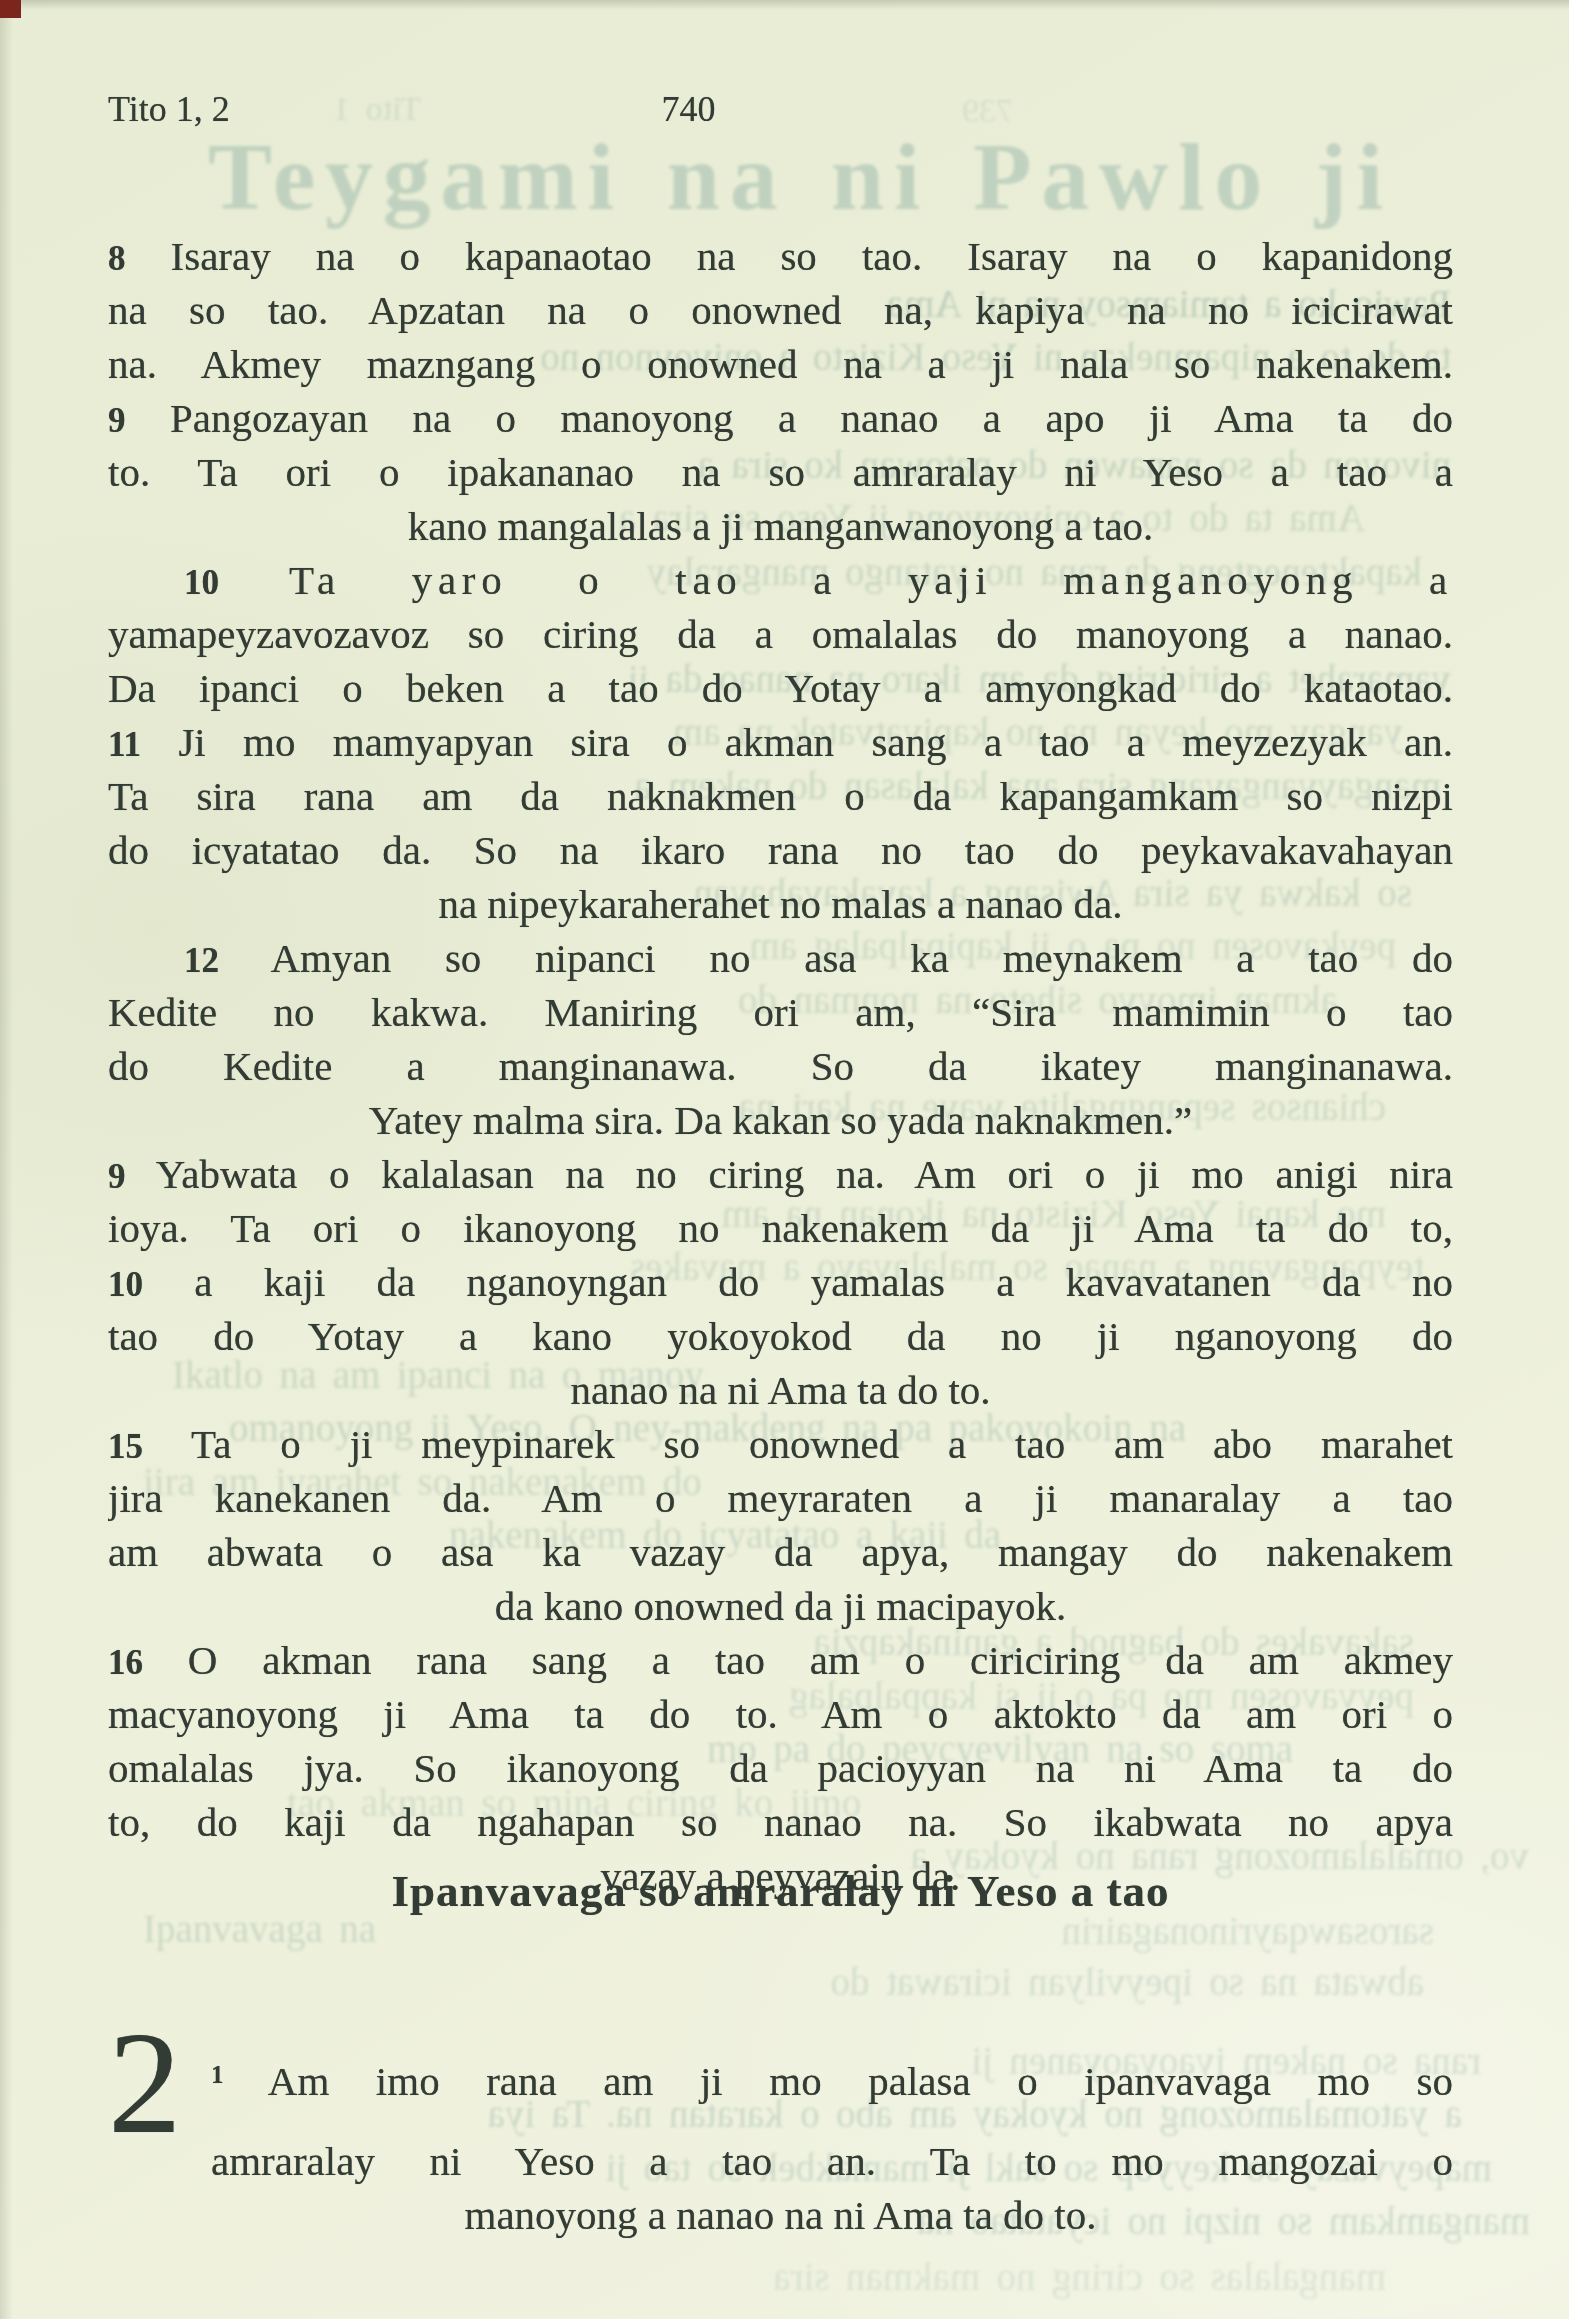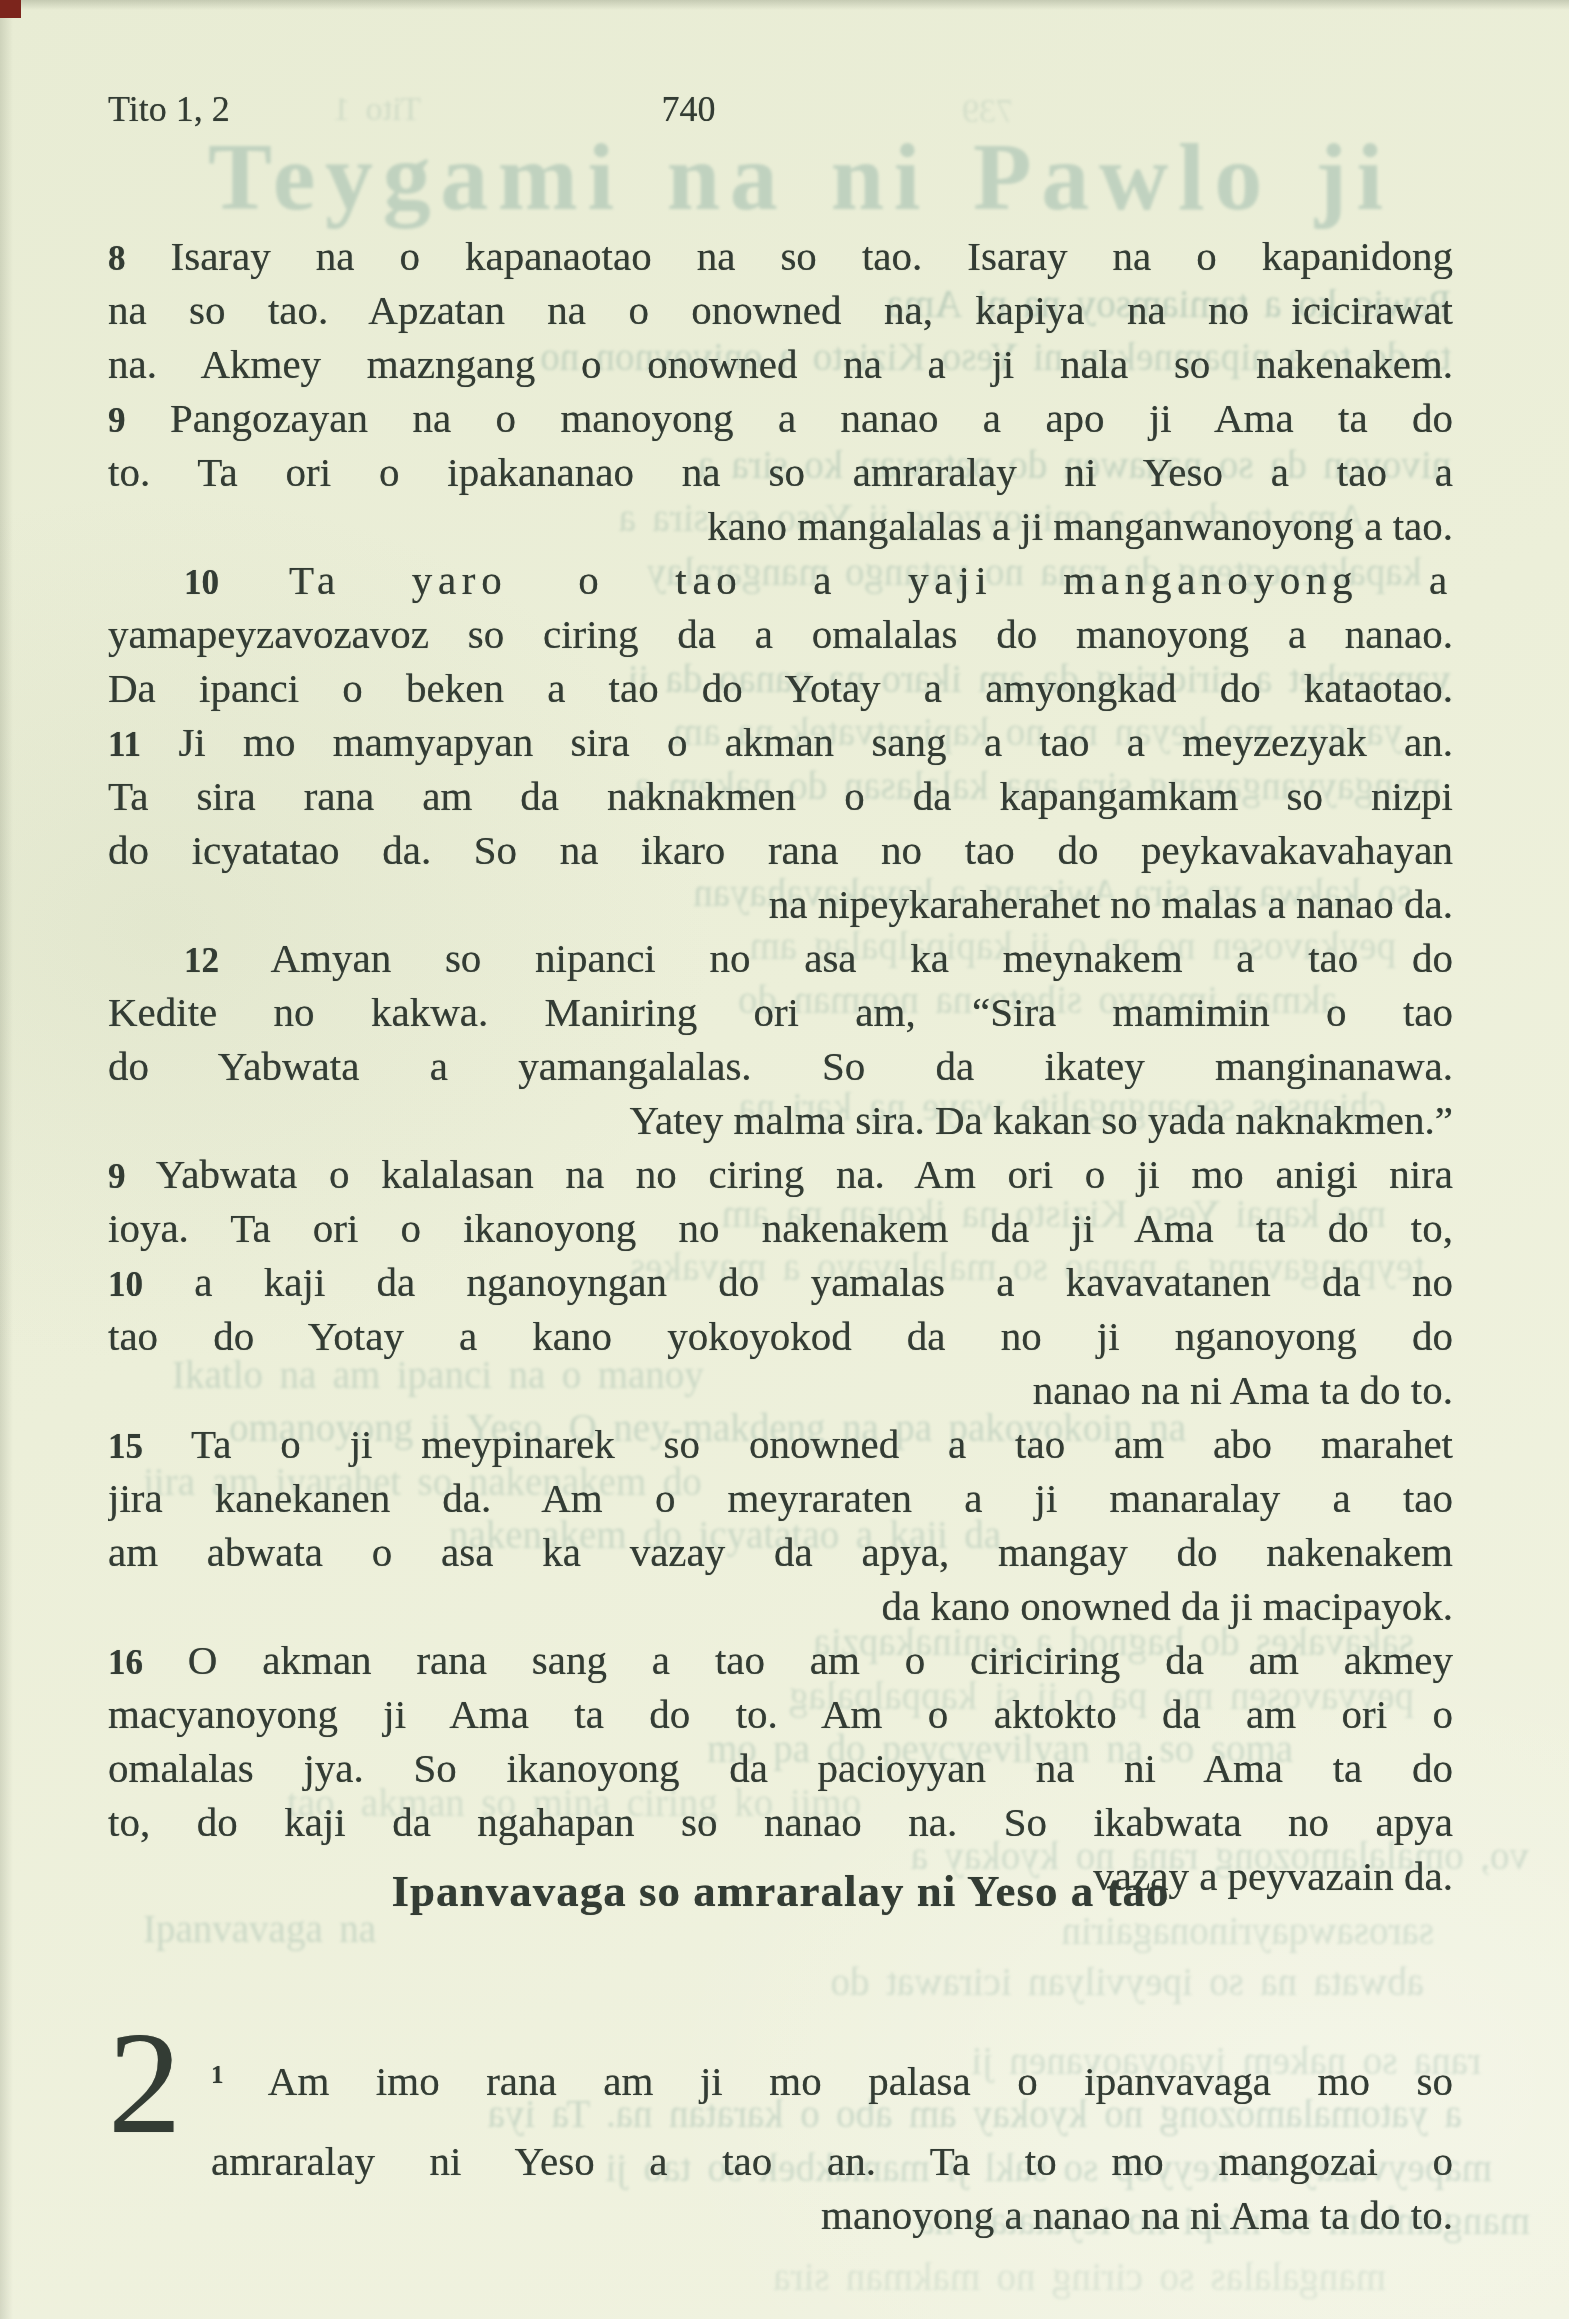--- a/index.html
+++ b/index.html
@@ -26,21 +26,21 @@
     color:#7ca295;filter:blur(1.5px);word-spacing:6.7px;line-height:1.1;}
   .ghost.mir{transform:scaleX(-1);}
   .ghost.gb{font-weight:700;color:#88ada1;word-spacing:9.6px;}
   
   .header,.text-col,.section-heading,.chapter{position:absolute;z-index:1;
     text-shadow:0 0 0.7px rgba(44,54,46,.65);}
   .header{top:84px;left:108px;right:117px;height:50px;font-size:36px;line-height:50px;}
   .book-ref{position:absolute;left:0;top:0;}
   .page-num{position:absolute;left:504px;top:0;width:153px;text-align:center;}
   .text-col{top:229px;left:108px;width:1345px;font-size:41px;}
-  .line{height:54px;line-height:54px;overflow:hidden;text-align:right;}
+  .line{height:54px;line-height:54px;overflow:hidden;text-align:center;}
   .jl{text-align:justify;text-align-last:justify;}
   .jl::after{content:"";display:inline-block;width:100%;height:0;line-height:0;}
   .ind{text-indent:76px;}
   .vn{font-weight:700;font-size:35px;letter-spacing:0;}
   .vs{font-weight:600;font-size:25px;line-height:0;position:relative;top:-12.4px;}
   .section-heading{top:1864px;left:108px;width:1345px;height:54px;line-height:54px;
     text-align:center;font-weight:700;font-size:45px;letter-spacing:1px;}
   .chapter{top:2028px;left:108px;width:1345px;font-size:41px;}
   .dropcap{position:absolute;left:0;top:3.8px;font-size:147px;line-height:101px;
     font-weight:400;letter-spacing:0;}
@@ -105,21 +105,21 @@
       <div class="line">kano mangalalas a ji manganwanoyong a tao.</div>
       <div class="line jl ind" style="letter-spacing: 5.7px;"><b class="vn">10</b> Ta yaro o tao a yaji manganoyong a</div>
       <div class="line jl">yamapeyzavozavoz so ciring da a omalalas do manoyong a nanao.</div>
       <div class="line jl">Da ipanci o beken a tao do Yotay a amyongkad do kataotao.</div>
       <div class="line jl"><b class="vn">11</b> Ji mo mamyapyan sira o akman sang a tao a meyzezyak an.</div>
       <div class="line jl">Ta sira rana am da naknakmen o da kapangamkam so nizpi</div>
       <div class="line jl">do icyatatao da. So na ikaro rana no tao do peykavakavahayan</div>
       <div class="line">na nipeykaraherahet no malas a nanao da.</div>
       <div class="line jl ind"><b class="vn">12</b> Amyan so nipanci no asa ka meynakem a tao do</div>
       <div class="line jl">Kedite no kakwa. Maniring ori am, “Sira mamimin o tao</div>
-      <div class="line jl">do Yabwata a yamangalalas. So da ikatey manginanawa.</div>
+      <div class="line jl">do Kedite a manginanawa. So da ikatey manginanawa.</div>
       <div class="line">Yatey malma sira. Da kakan so yada naknakmen.”</div>
       <div class="line jl"><b class="vn">9</b> Yabwata o kalalasan na no ciring na. Am ori o ji mo anigi nira</div>
       <div class="line jl">ioya. Ta ori o ikanoyong no nakenakem da ji Ama ta do to,</div>
       <div class="line jl"><b class="vn">10</b> a kaji da nganoyngan do yamalas a kavavatanen da no</div>
       <div class="line jl">tao do Yotay a kano yokoyokod da no ji nganoyong do</div>
       <div class="line">nanao na ni Ama ta do to.</div>
       <div class="line jl"><b class="vn">15</b> Ta o ji meypinarek so onowned a tao am abo marahet</div>
       <div class="line jl">jira kanekanen da. Am o meyraraten a ji manaralay a tao</div>
       <div class="line jl">am abwata o asa ka vazay da apya, mangay do nakenakem</div>
       <div class="line">da kano onowned da ji macipayok.</div>

